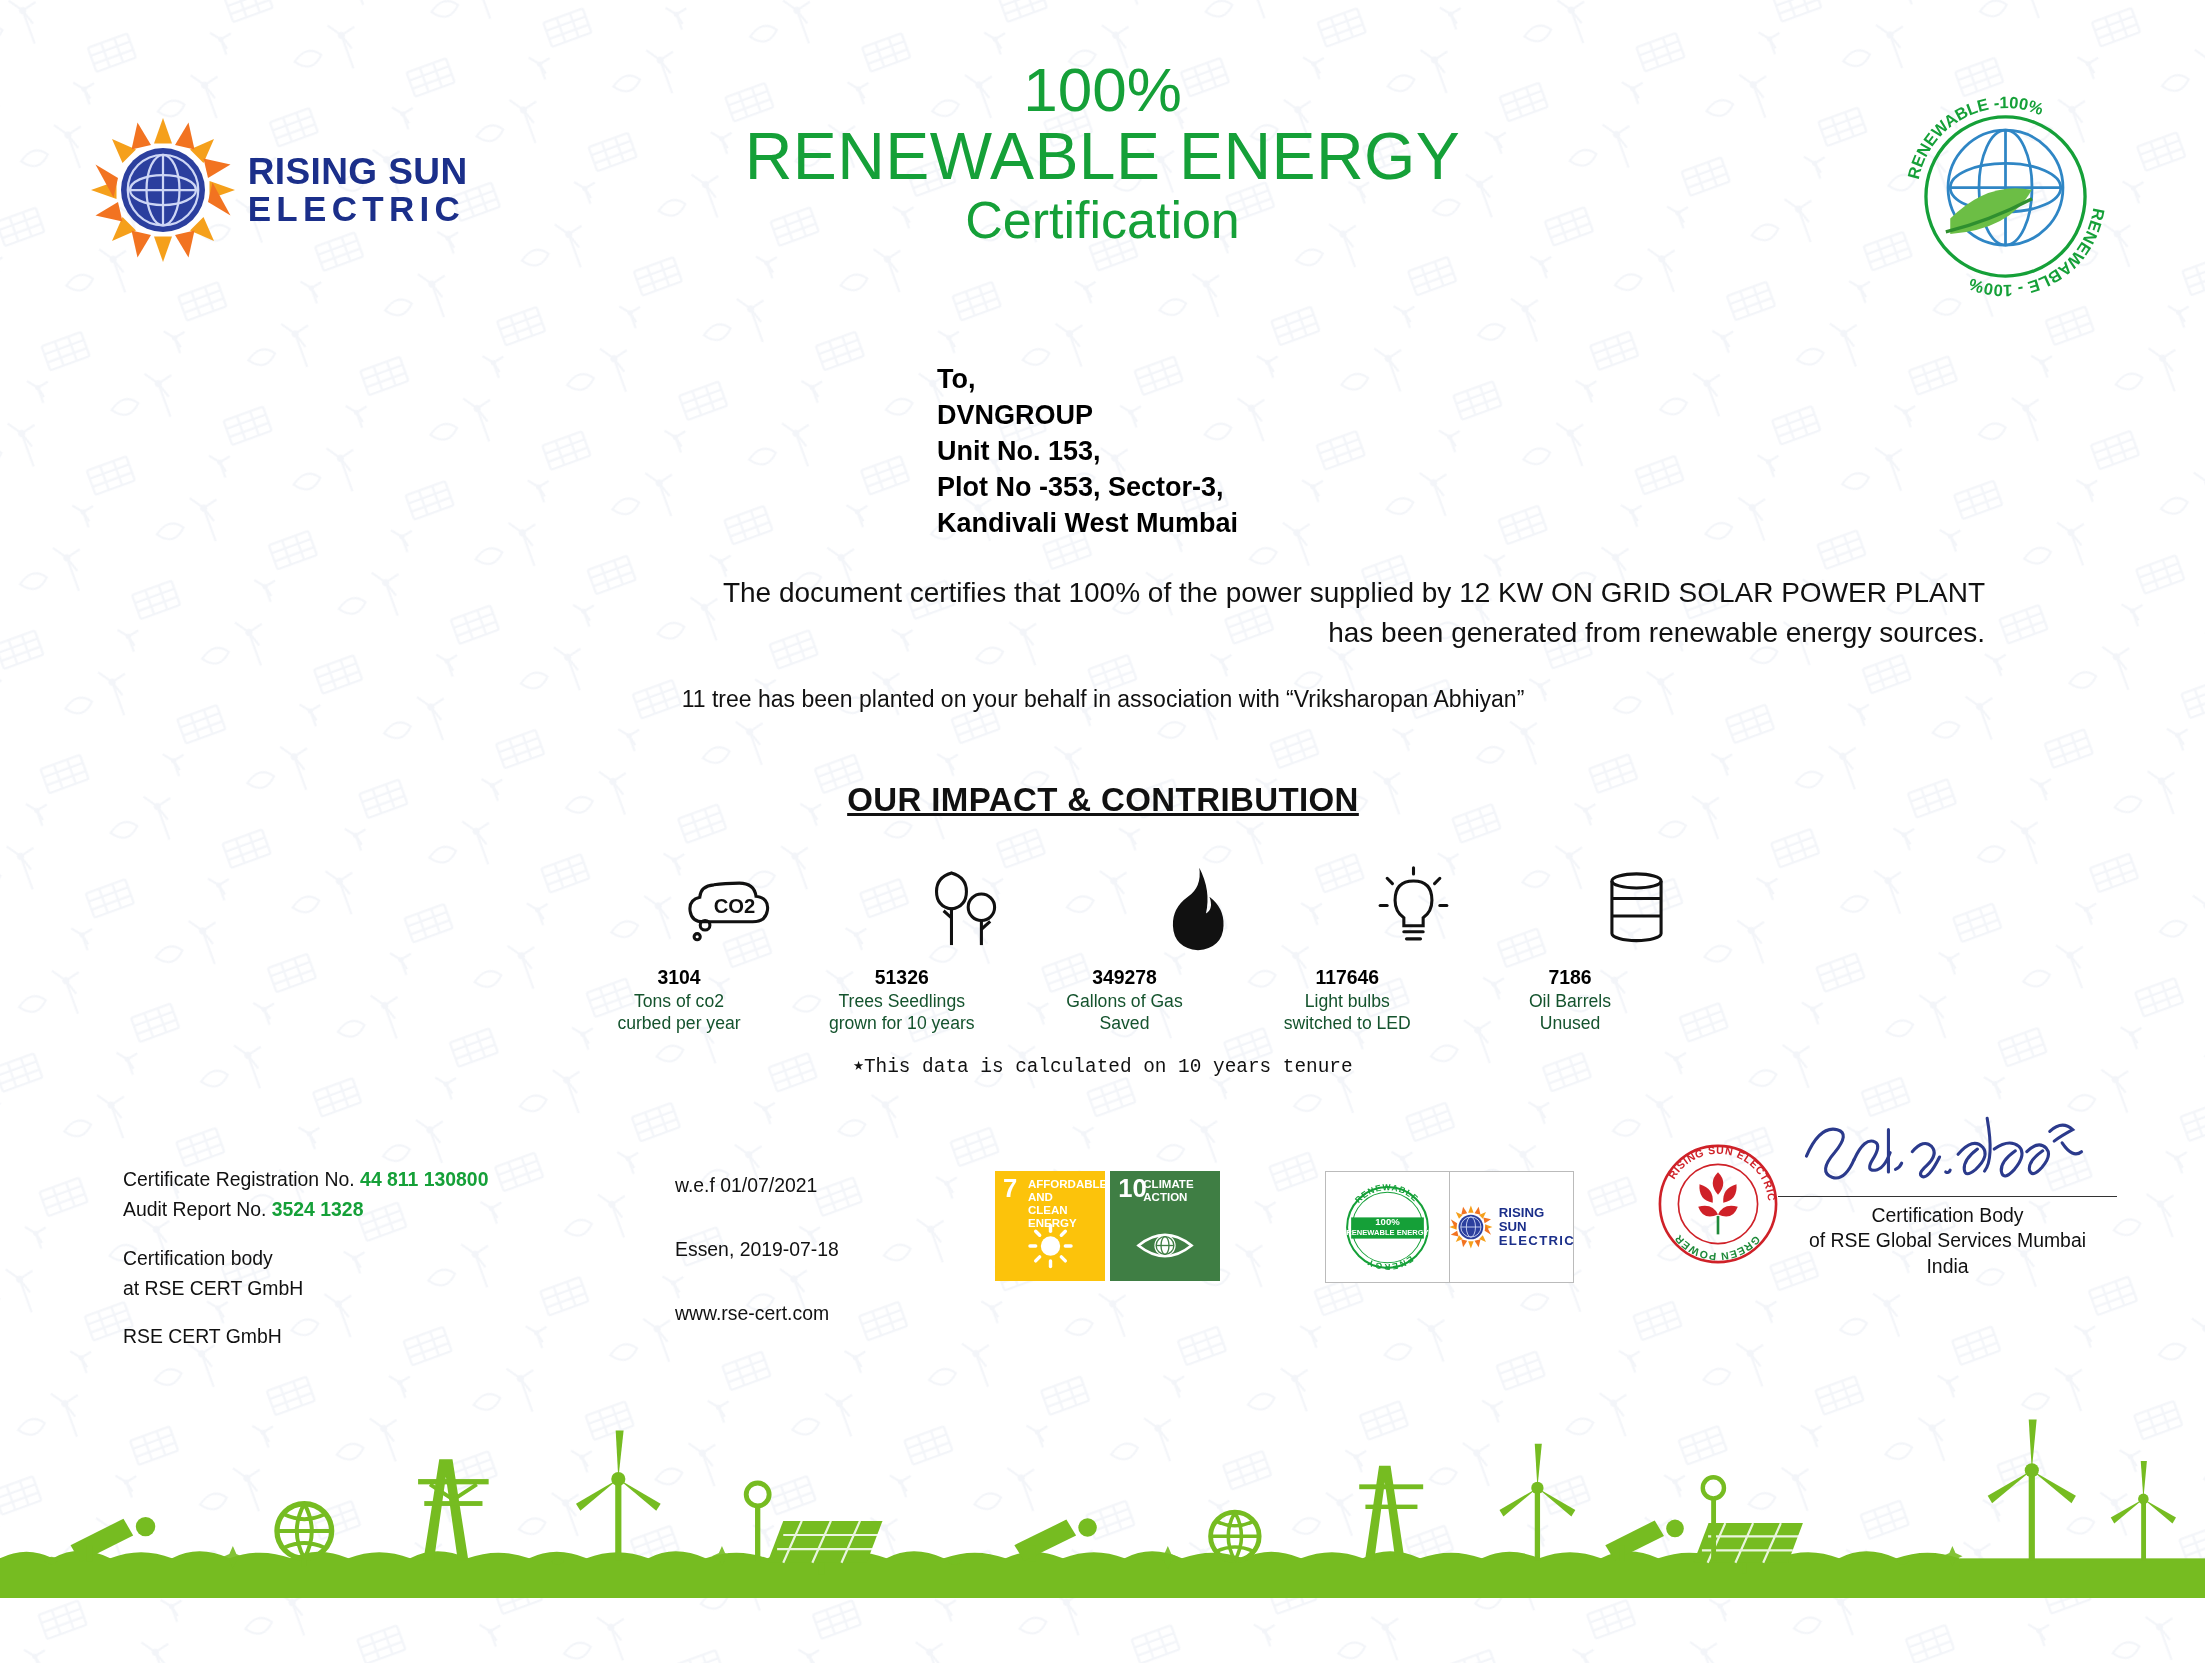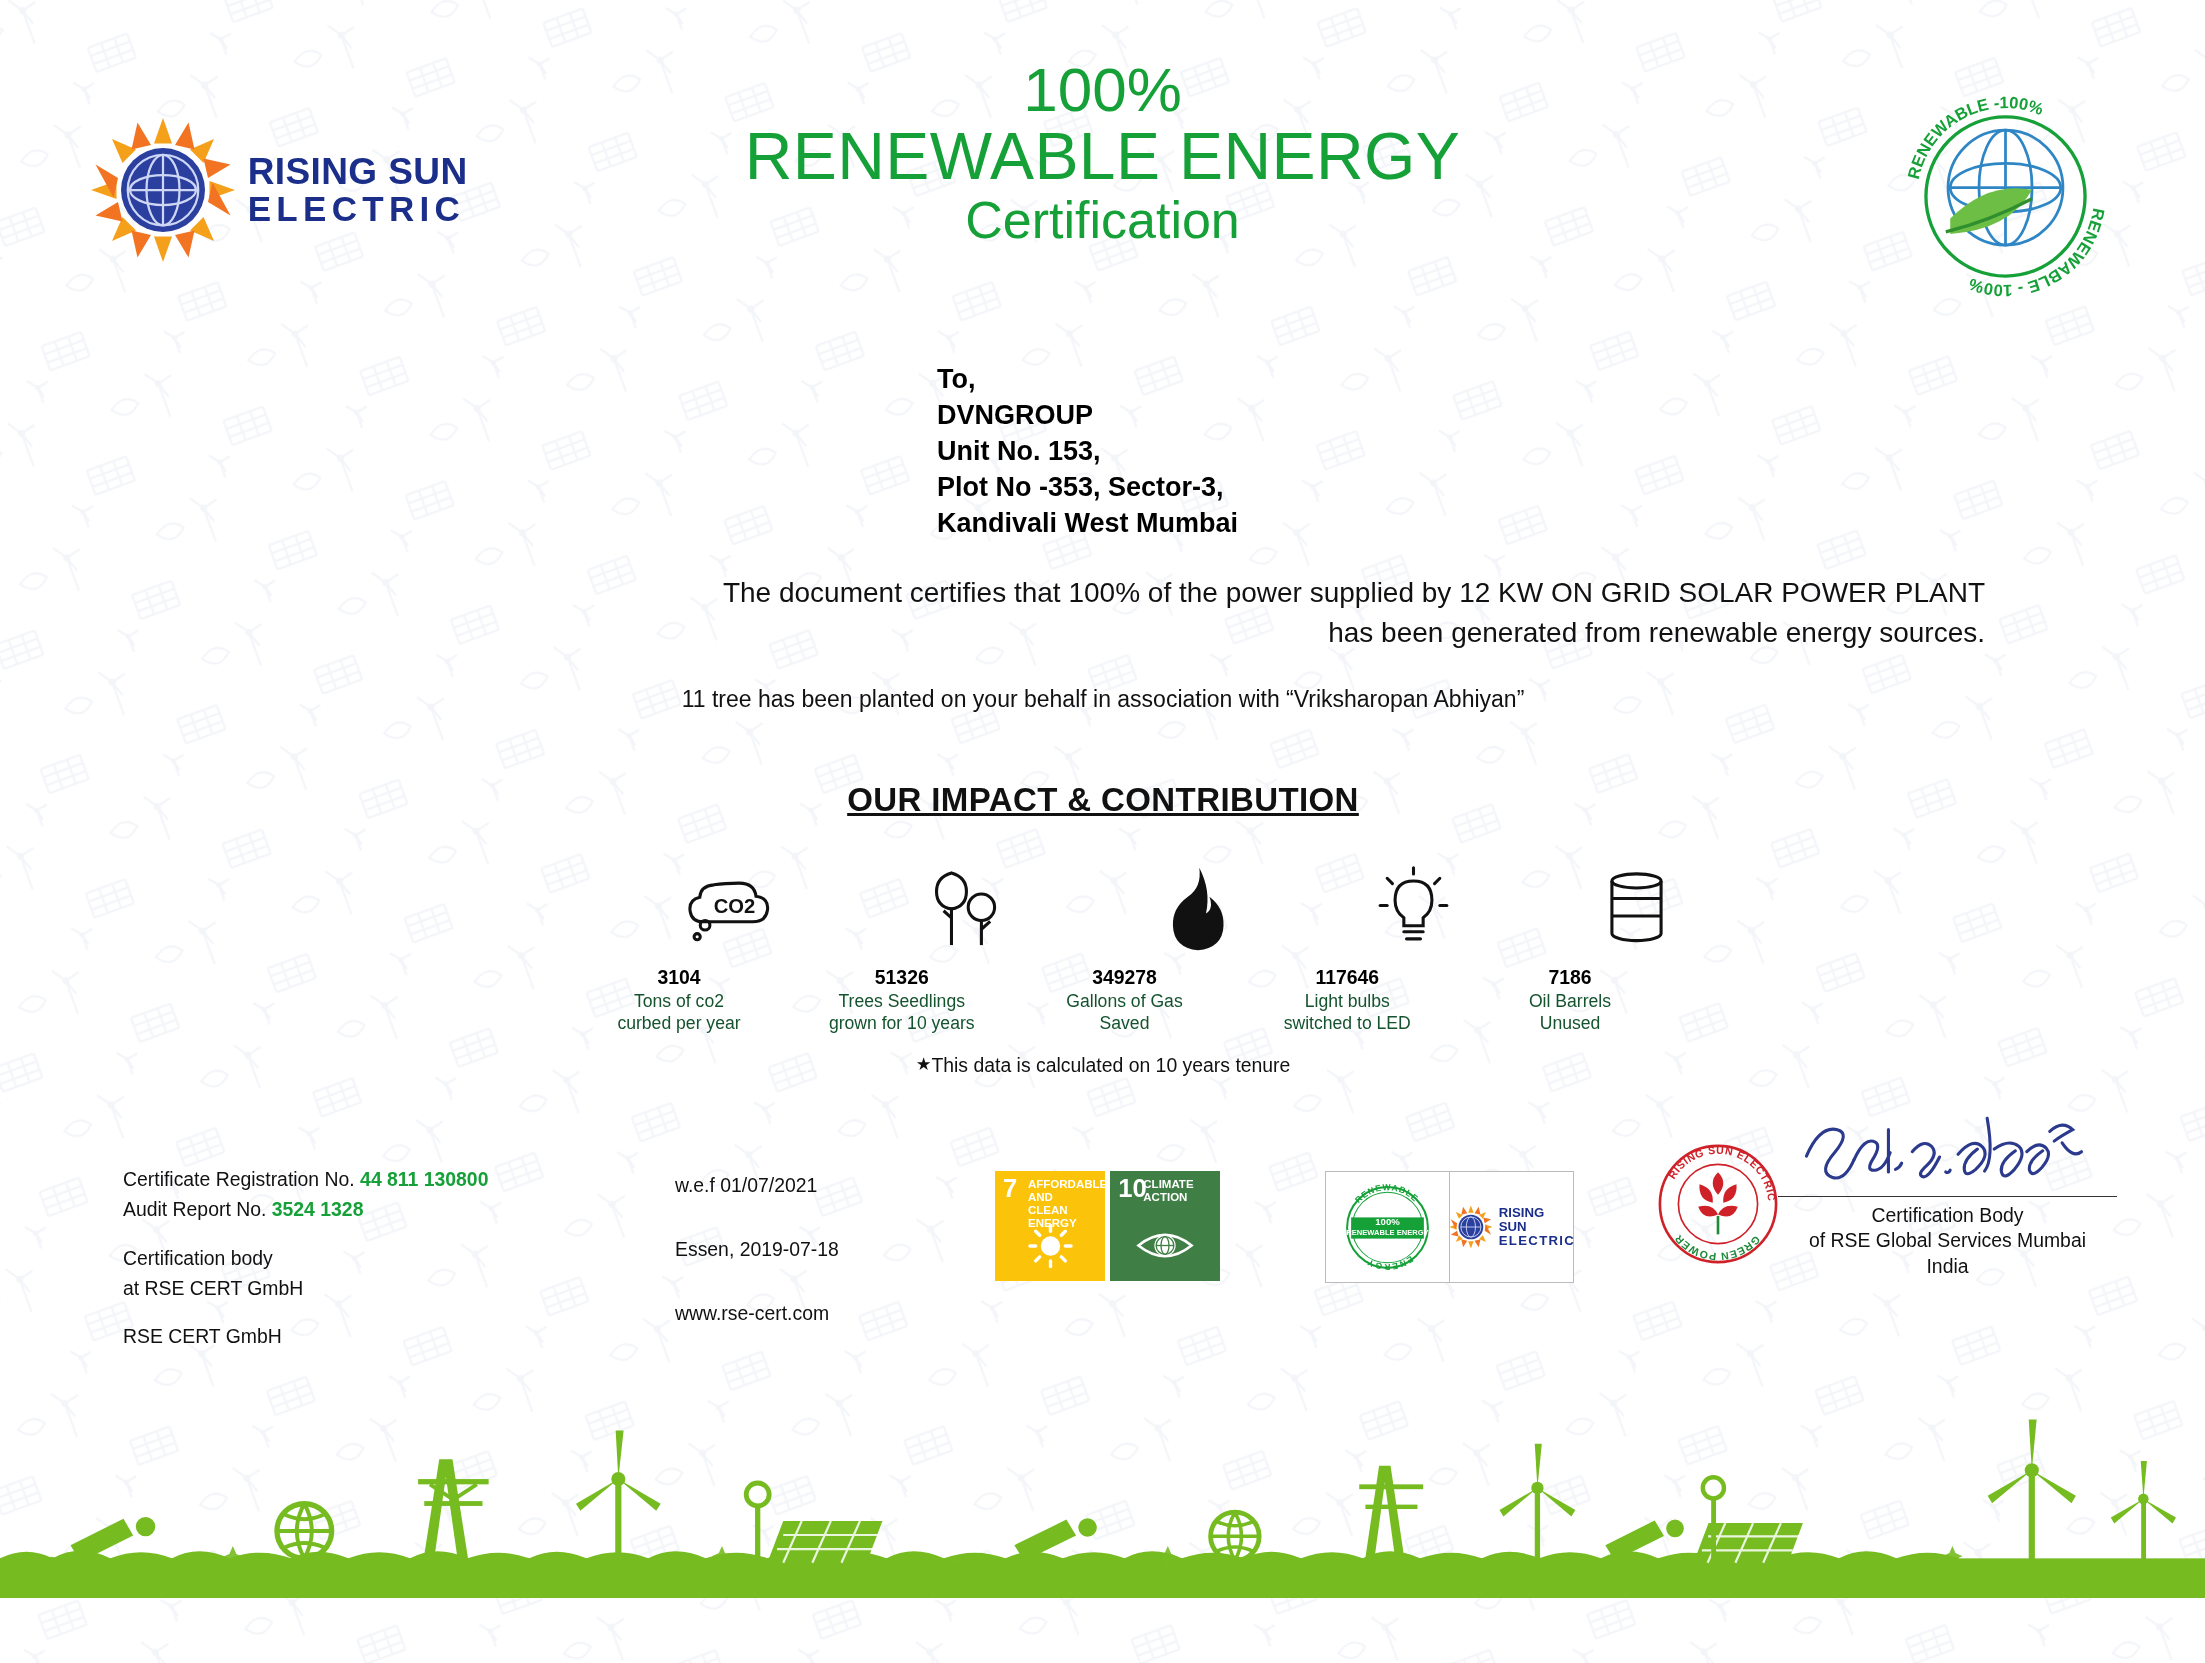--- a/index.html
+++ b/index.html
@@ -178,20 +178,21 @@
     margin-top: 1.8px;
   }
   .note {
     position: absolute;
     left: 221px;
     top: 1054px;
     width: 1764px;
     text-align: center;
     font-size: 19.4px;
     color: #111;
+    font-family: Liberation Mono, monospace;
   }
   .note .star { font-size: 17.6px; vertical-align: 1.8px; }
 
   
   .reg-block {
     position: absolute;
     left: 123px;
     top: 1164px;
     font-size: 19.4px;
     color: #111;

